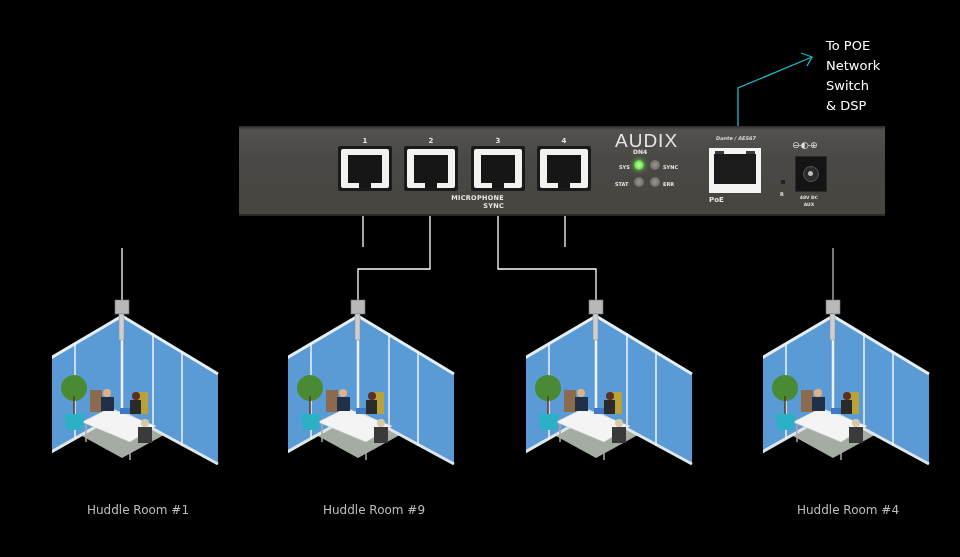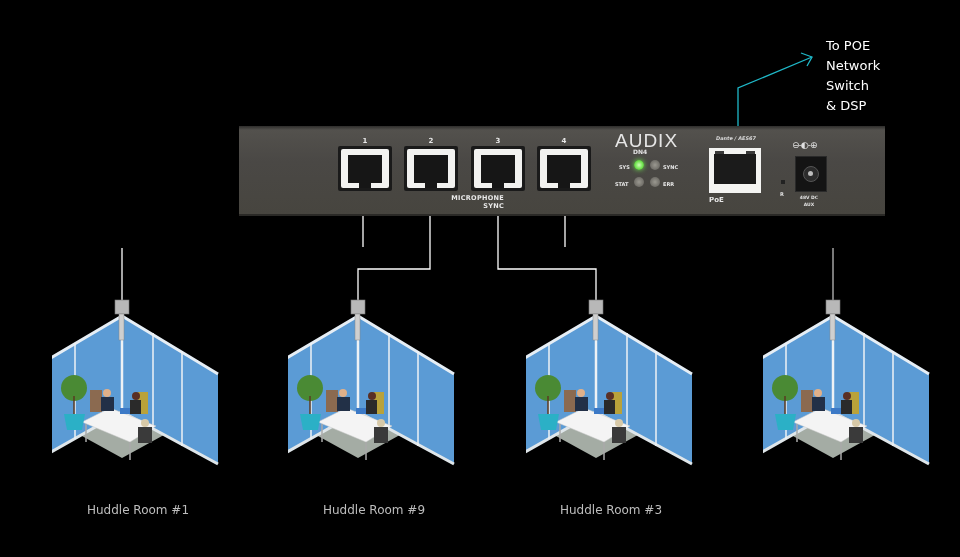--- a/index.html
+++ b/index.html
@@ -246,14 +246,14 @@
       <rect x="86" y="131" width="14" height="16" fill="#3a3a3a"></rect>
       <rect x="68" y="112" width="10" height="6" fill="#3c79c6"></rect>
       <circle cx="22" cy="92" r="13" fill="#4a8a34"></circle>
       <line x1="22" y1="100" x2="22" y2="118" stroke="#5a3a20" stroke-width="1.5"></line>
       <polygon points="12,118 33,118 30,134 15,134" fill="#2bb0c6"></polygon>
     </svg>
     </div>
 
   <div class="room-label" style="left:22px">Huddle Room #1</div>
   <div class="room-label" style="left:258px">Huddle Room #9</div>
-  <div class="room-label" style="left:495px">Huddle Room #3</div>
+  <div class="room-label" style="left:732px">Huddle Room #4</div>
 </div>
 
 </body></html>

